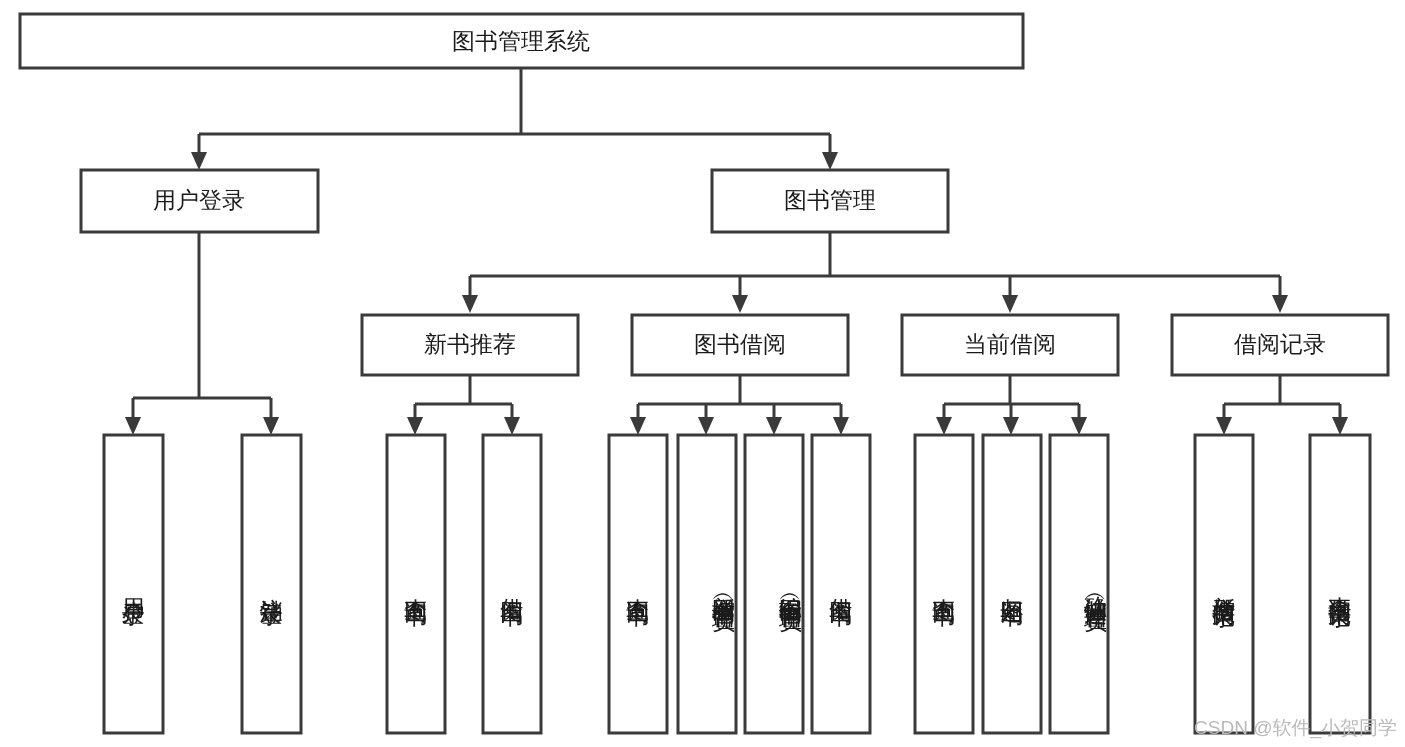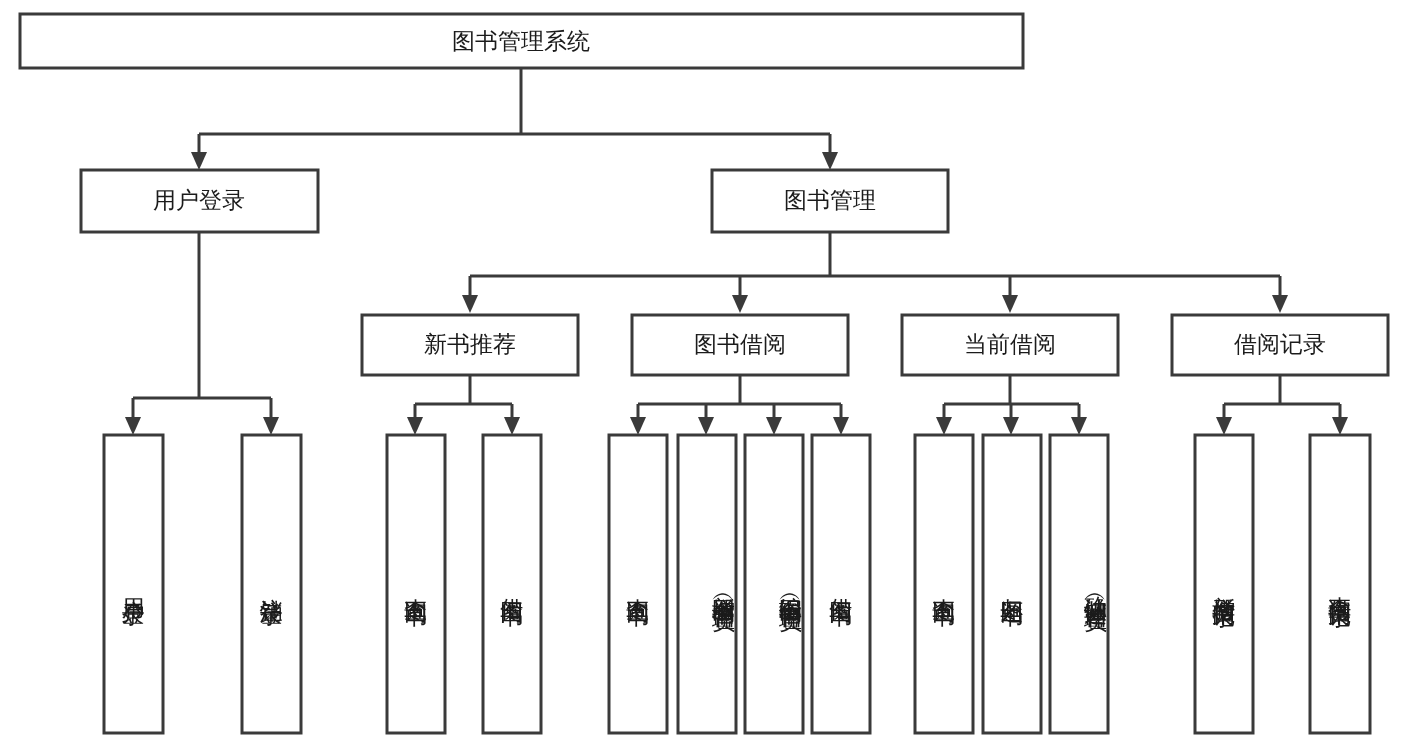--- a/index.html
+++ b/index.html
@@ -158,13 +158,14 @@
   <div class="vlabel" style="left:609px;top:435px;width:58px;height:298px;">查询图书</div>
   <div class="vlabel top" style="left:678px;top:441px;width:58px;height:292px;">新增图书（管理员）</div>
   <div class="vlabel top" style="left:745px;top:441px;width:58px;height:292px;">编辑图书（管理员）</div>
   <div class="vlabel" style="left:812px;top:435px;width:58px;height:298px;">借阅图书</div>
   <div class="vlabel" style="left:915px;top:435px;width:58px;height:298px;">查询图书</div>
   <div class="vlabel" style="left:983px;top:435px;width:58px;height:298px;">归还图书</div>
   <div class="vlabel top" style="left:1050px;top:441px;width:58px;height:292px;">确认归还（管理员）</div>
   <div class="vlabel" style="left:1195px;top:435px;width:58px;height:298px;">新增借阅记录</div>
   <div class="vlabel" style="left:1310px;top:435px;width:60px;height:298px;">查询借阅记录</div>
 
+  <div class="watermark">CSDN @软件_小贺同学</div>
 </div>
 
 </body></html>

